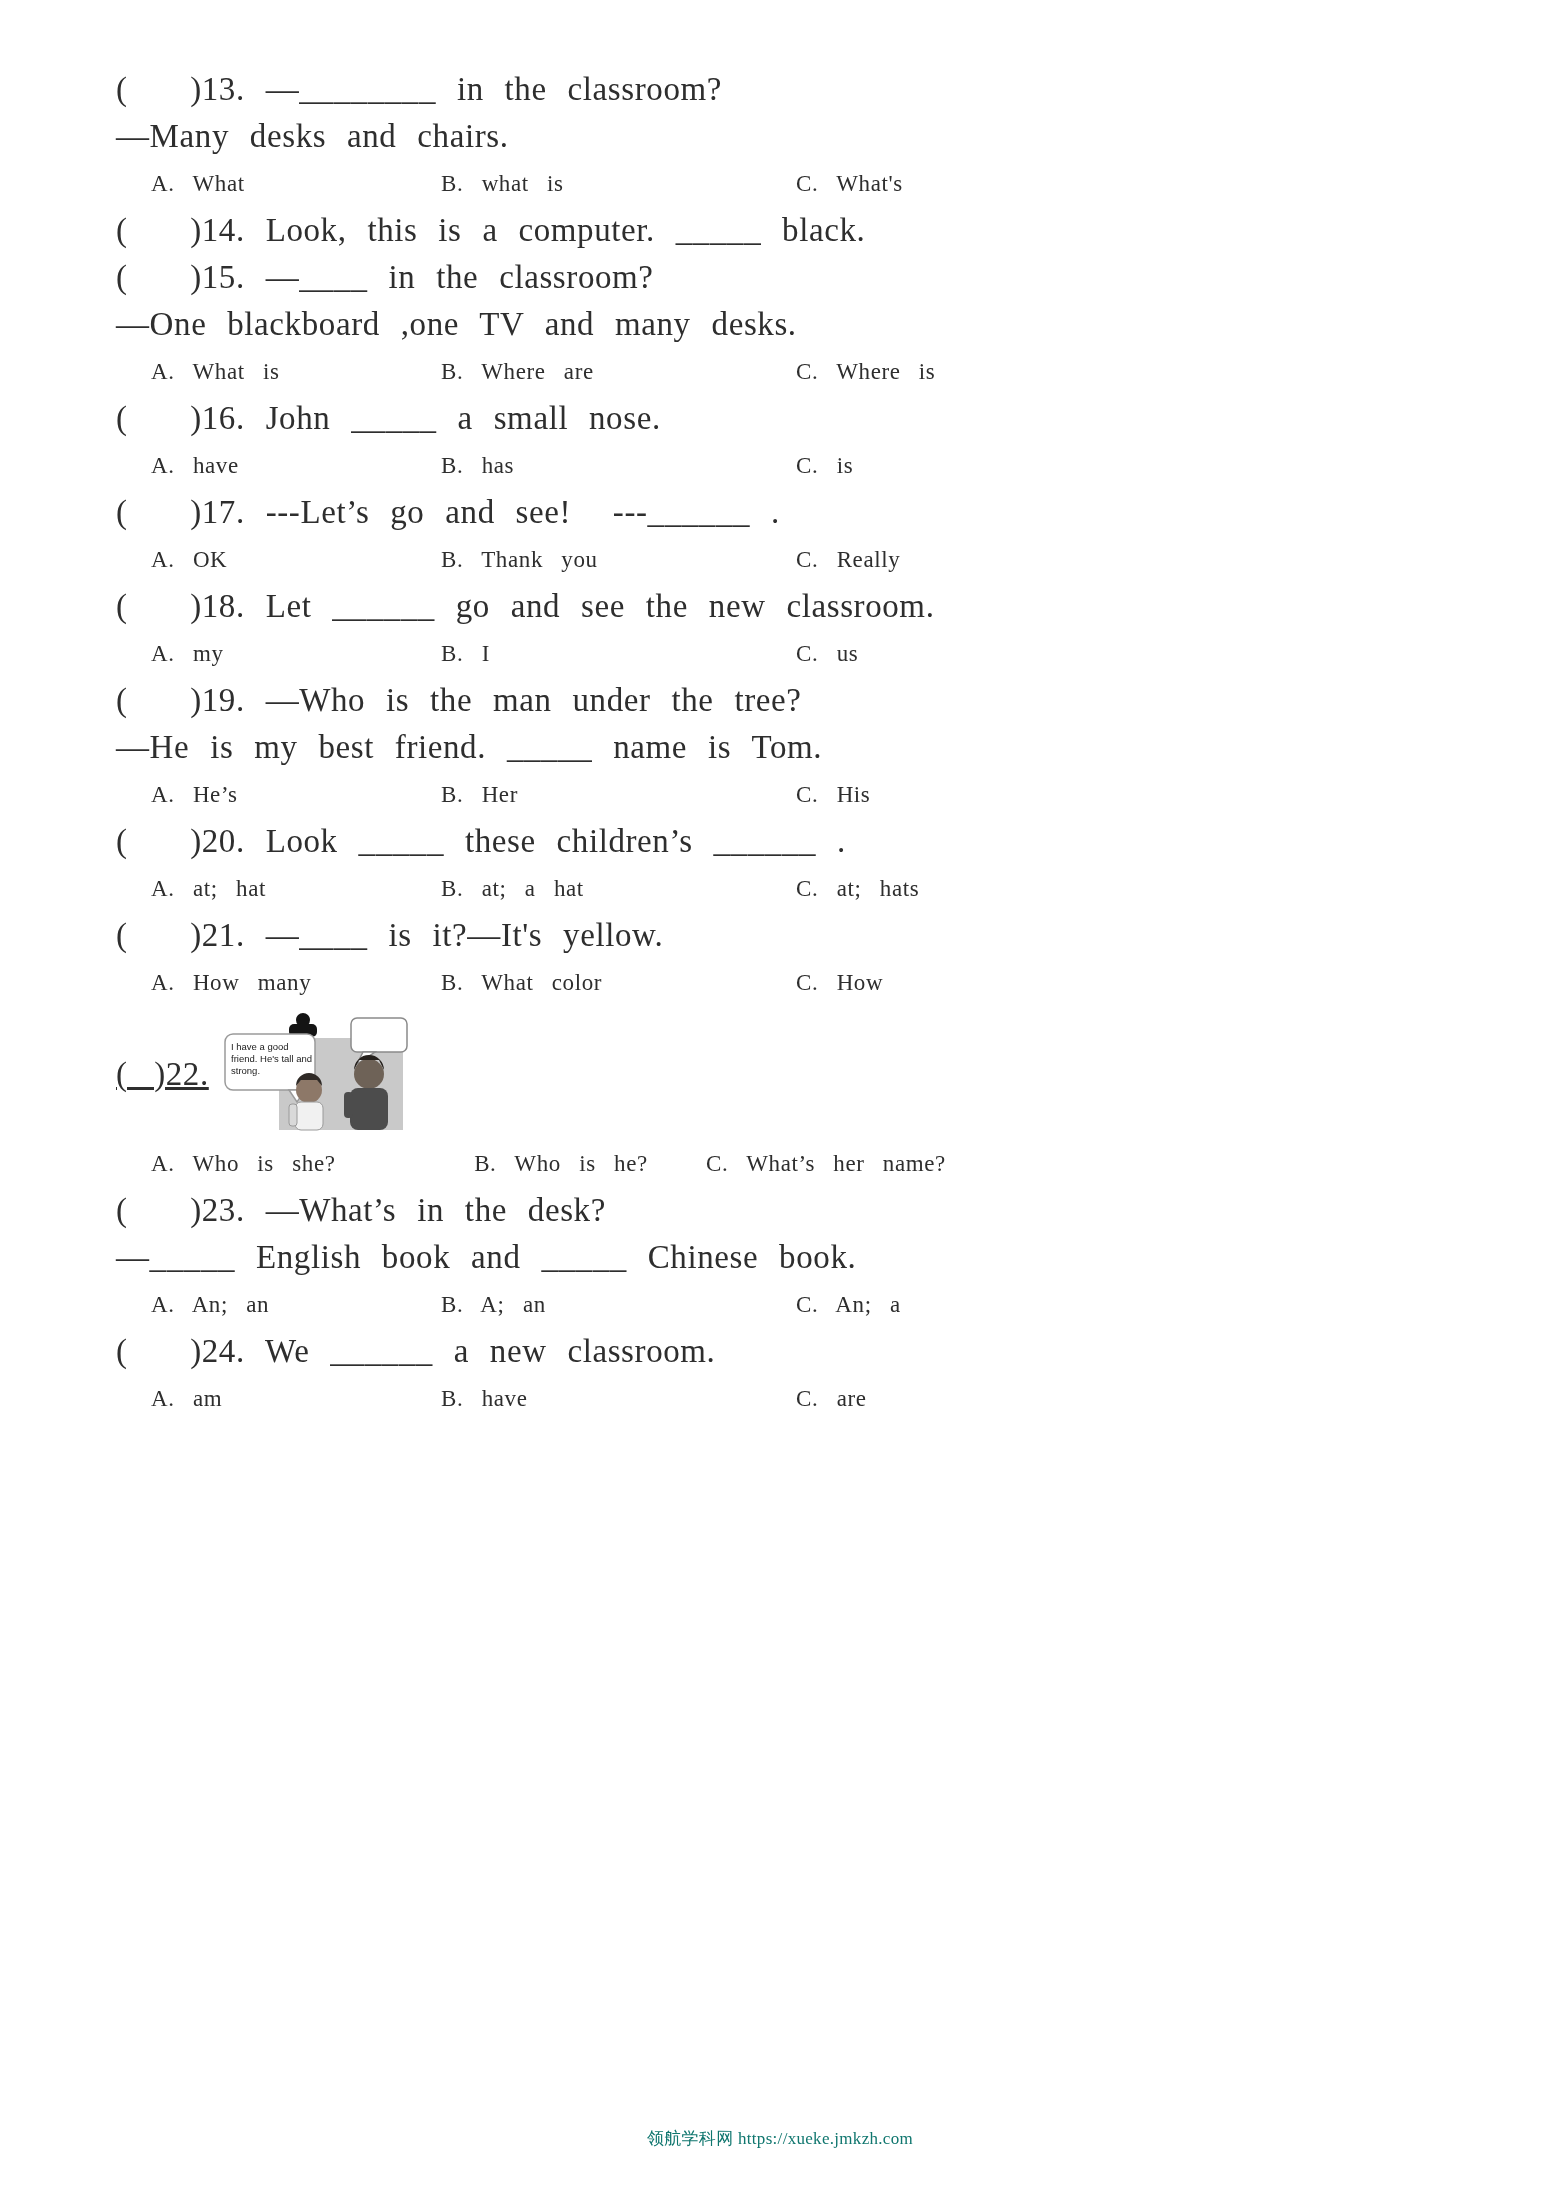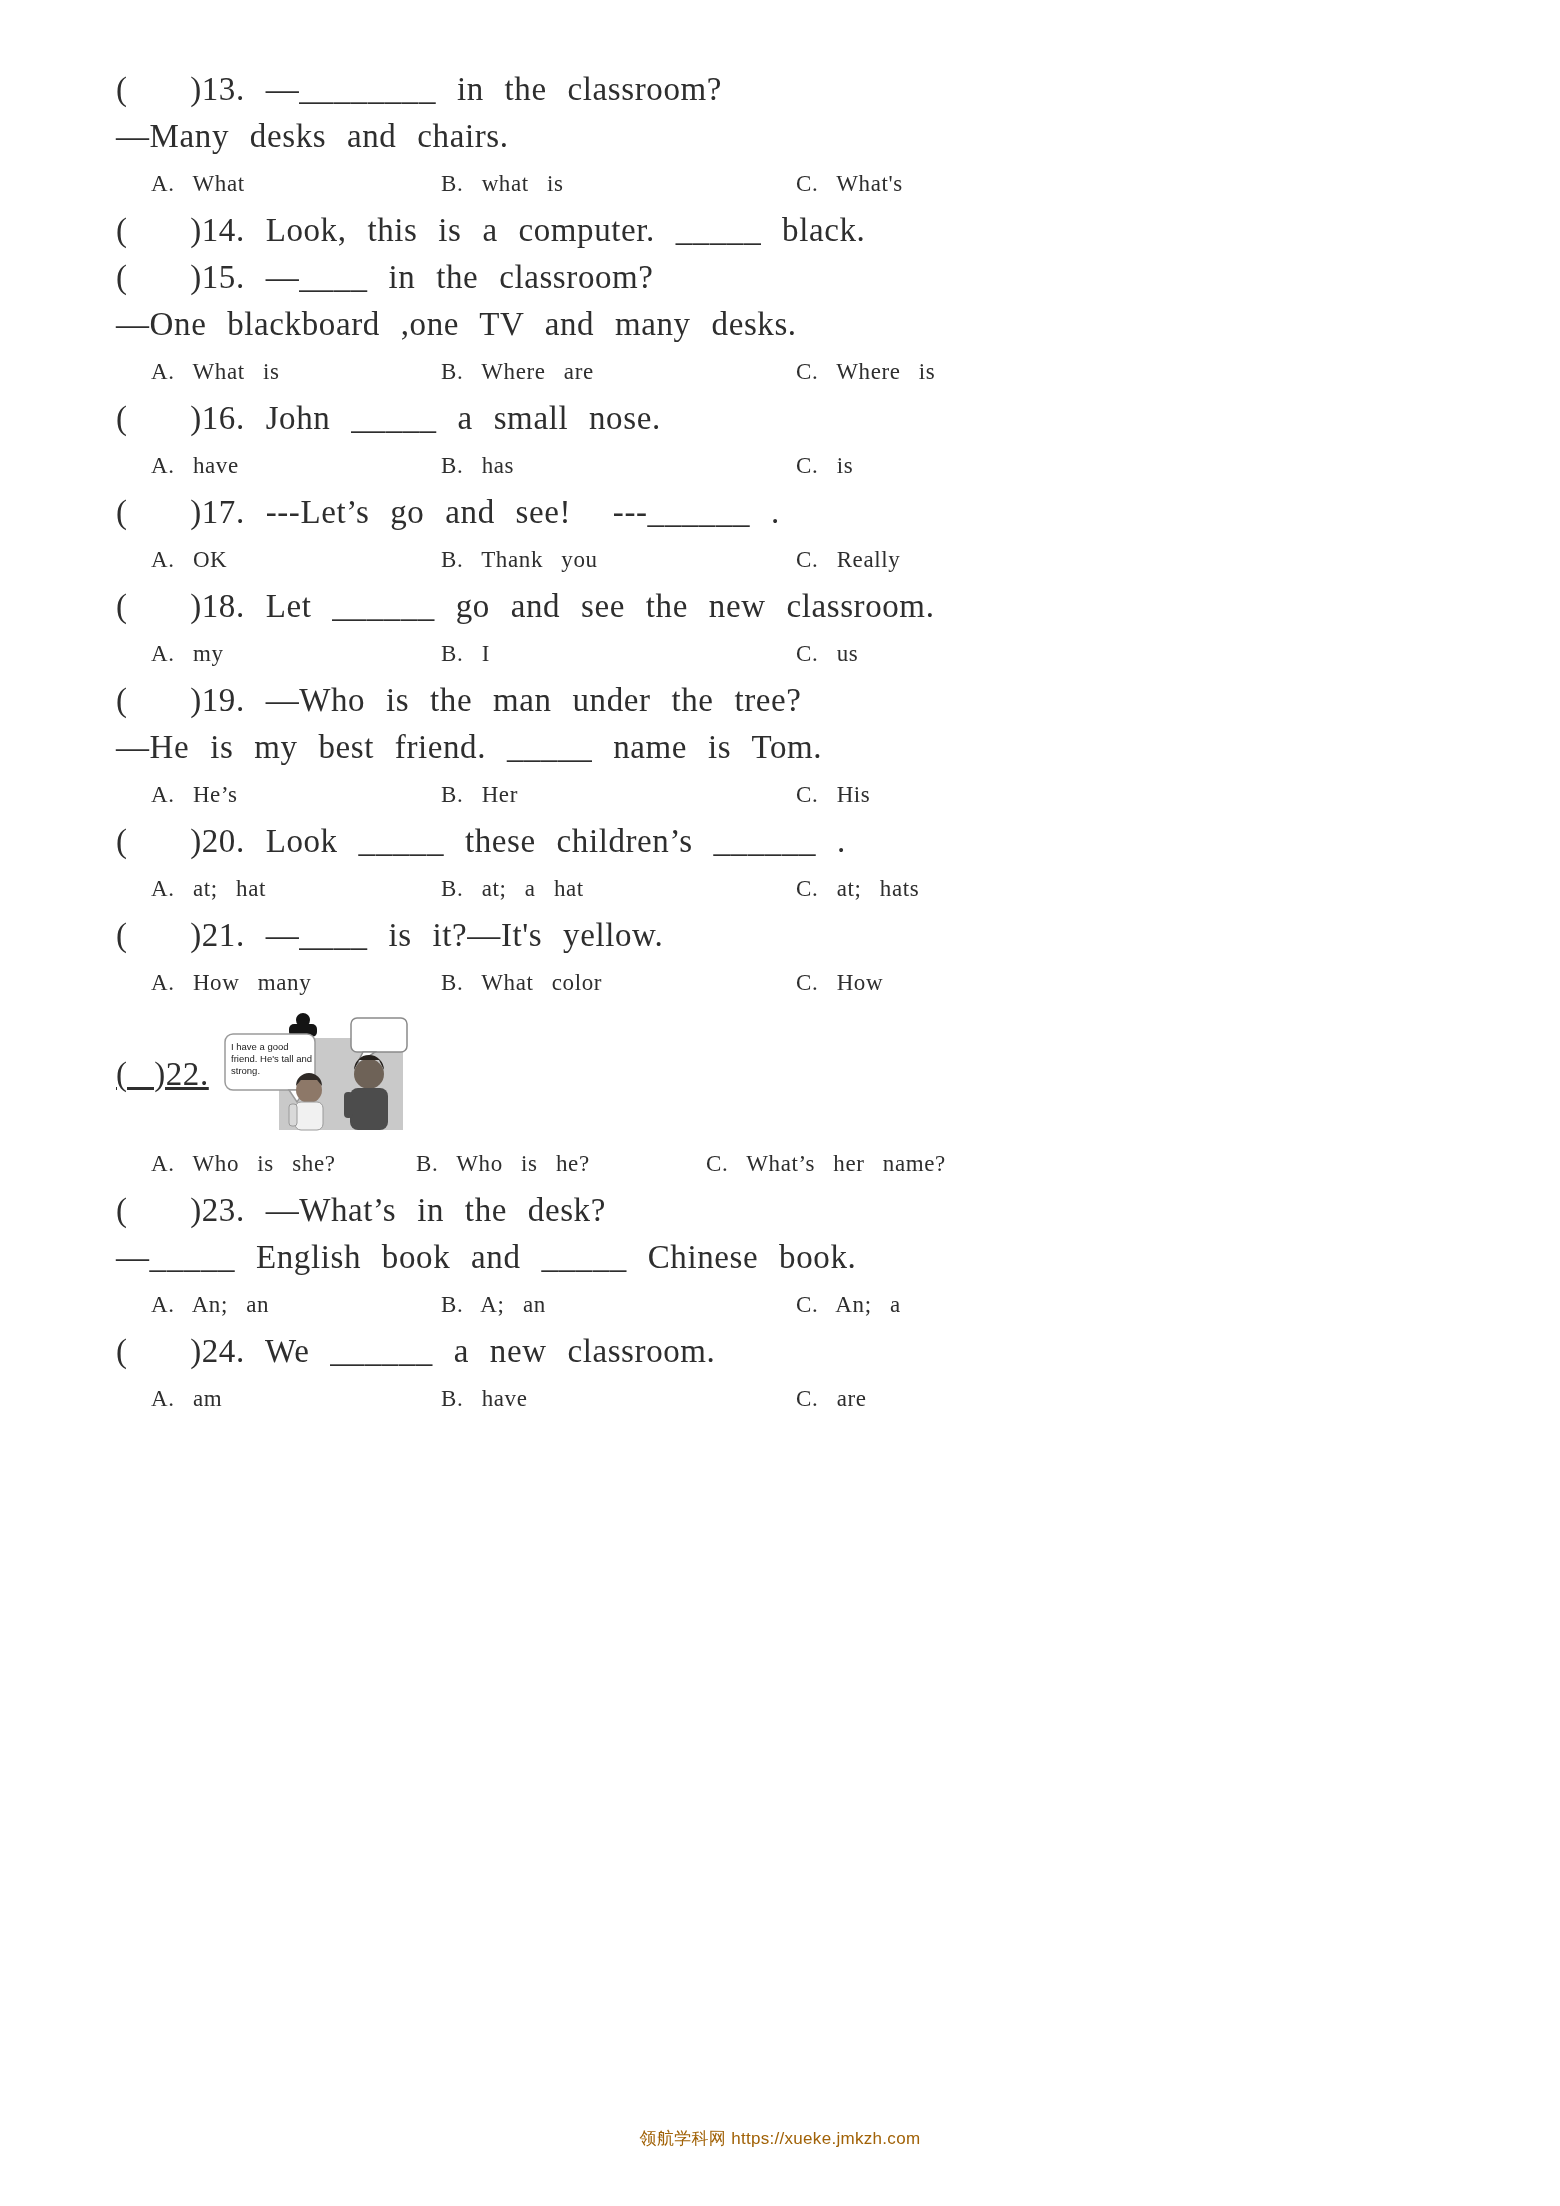--- a/index.html
+++ b/index.html
@@ -20,30 +20,30 @@
     display:flex;
     padding-left:35px;
     font-size:23px; line-height:47px;
     word-spacing:12px; letter-spacing:0.6px;
     white-space:pre-wrap;
   }
   .opt-a { width:290px; }
   .opt-b { width:355px; }
   .opt-c { flex:1; }
   .options.tight .opt-a { width:265px; }
-  .options.tight .opt-b { width:290px; }
+  .options.tight .opt-b { width:290px;text-align:center; }
   .q22-row { display:flex; align-items:center; height:124px; margin:6px 0 4px 0; }
   .q22-row .prefix { font-size:33px; letter-spacing:0.6px; white-space:pre;text-decoration:underline; }
   .illustration { display:inline-block; margin-left:14px; }
   .bubble-line { font-family:"Liberation Sans",sans-serif; font-size:9.5px; fill:#222; }
   .footer {
     position:absolute; left:0; bottom:56px; width:100%;
     text-align:center;
-    font-family:Liberation Sans, sans-serif;
-    font-size:17px; color:#a16207; letter-spacing:0.3px;
+    font-family:Liberation Serif, serif;
+    font-size:17px; color:#0f766e; letter-spacing:0.3px;
   }
 </style>
 </head>
 <body>
 
 <div class="sheet">
 
   <section class="question">
     <div class="qline">(   )13. —________ in the classroom?</div>
     <div class="qline">—Many desks and chairs.</div>

